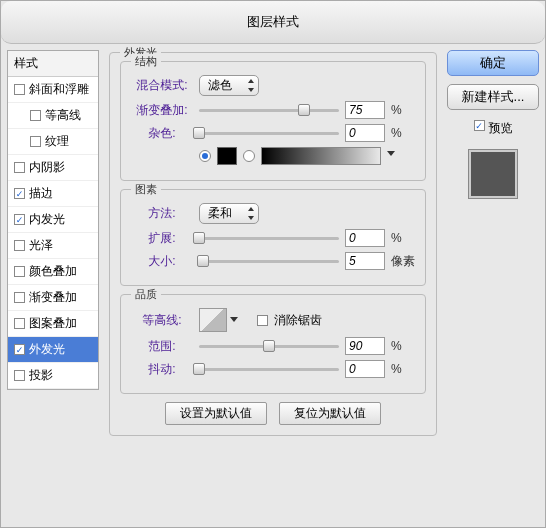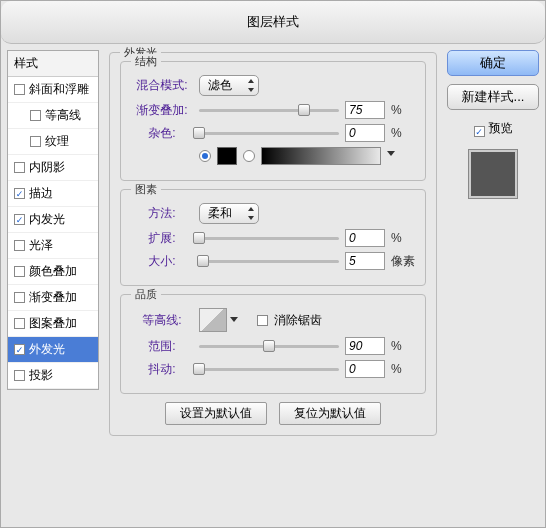--- a/index.html
+++ b/index.html
@@ -36,21 +36,21 @@
 .grad-wrap { position: relative; }
 .grad-wrap .chev { position: absolute; right: -14px; top: 4px; width: 0; height: 0; border-left: 4px solid transparent; border-right: 4px solid transparent; border-top: 5px solid #333; }
 .small-sw { width: 28px; height: 24px; border: 1px solid #999; background: linear-gradient(135deg,#eee 50%,#bbb 50%); position: relative; }
 .small-sw .chev { position: absolute; right: -12px; top: 8px; width: 0; height: 0; border-left: 4px solid transparent; border-right: 4px solid transparent; border-top: 5px solid #333; }
 .btnrow { display: flex; gap: 12px; justify-content: center; margin-top: 4px; }
 .pushbtn { background: linear-gradient(#fdfdfd,#e0e0e0); border: 1px solid #999; border-radius: 2px; padding: 2px 14px; font-size: 12px; cursor: pointer; }
 .rightcol { width: 92px; display: flex; flex-direction: column; gap: 8px; align-items: stretch; }
 .aqua-btn { border: 1px solid #6a8fd8; border-radius: 5px; padding: 3px 0; text-align: center; cursor: pointer; font-size: 13px; }
 .aqua-btn.primary { background: linear-gradient(#cfe5ff,#8fb9f5); }
 .aqua-btn.normal { background: linear-gradient(#fdfdfd,#e0e0e0); border-color: #999; }
-.preview-row { display: flex; align-items: flex-end; gap: 4px; margin-top: 2px; justify-content: center; }
+.preview-row { display: flex; align-items: flex-start; gap: 4px; margin-top: 2px; justify-content: center; }
 .preview-box { width: 50px; height: 50px; background: #555; border: 1px solid #888; box-shadow: inset 0 0 0 2px #ccc; margin-top: 4px; align-self: center; }
 </style>
 </head>
 <body>
 
 <div class="window">
   <div class="titlebar">图层样式</div>
   <div class="body">
 
     <div class="sidebar">

